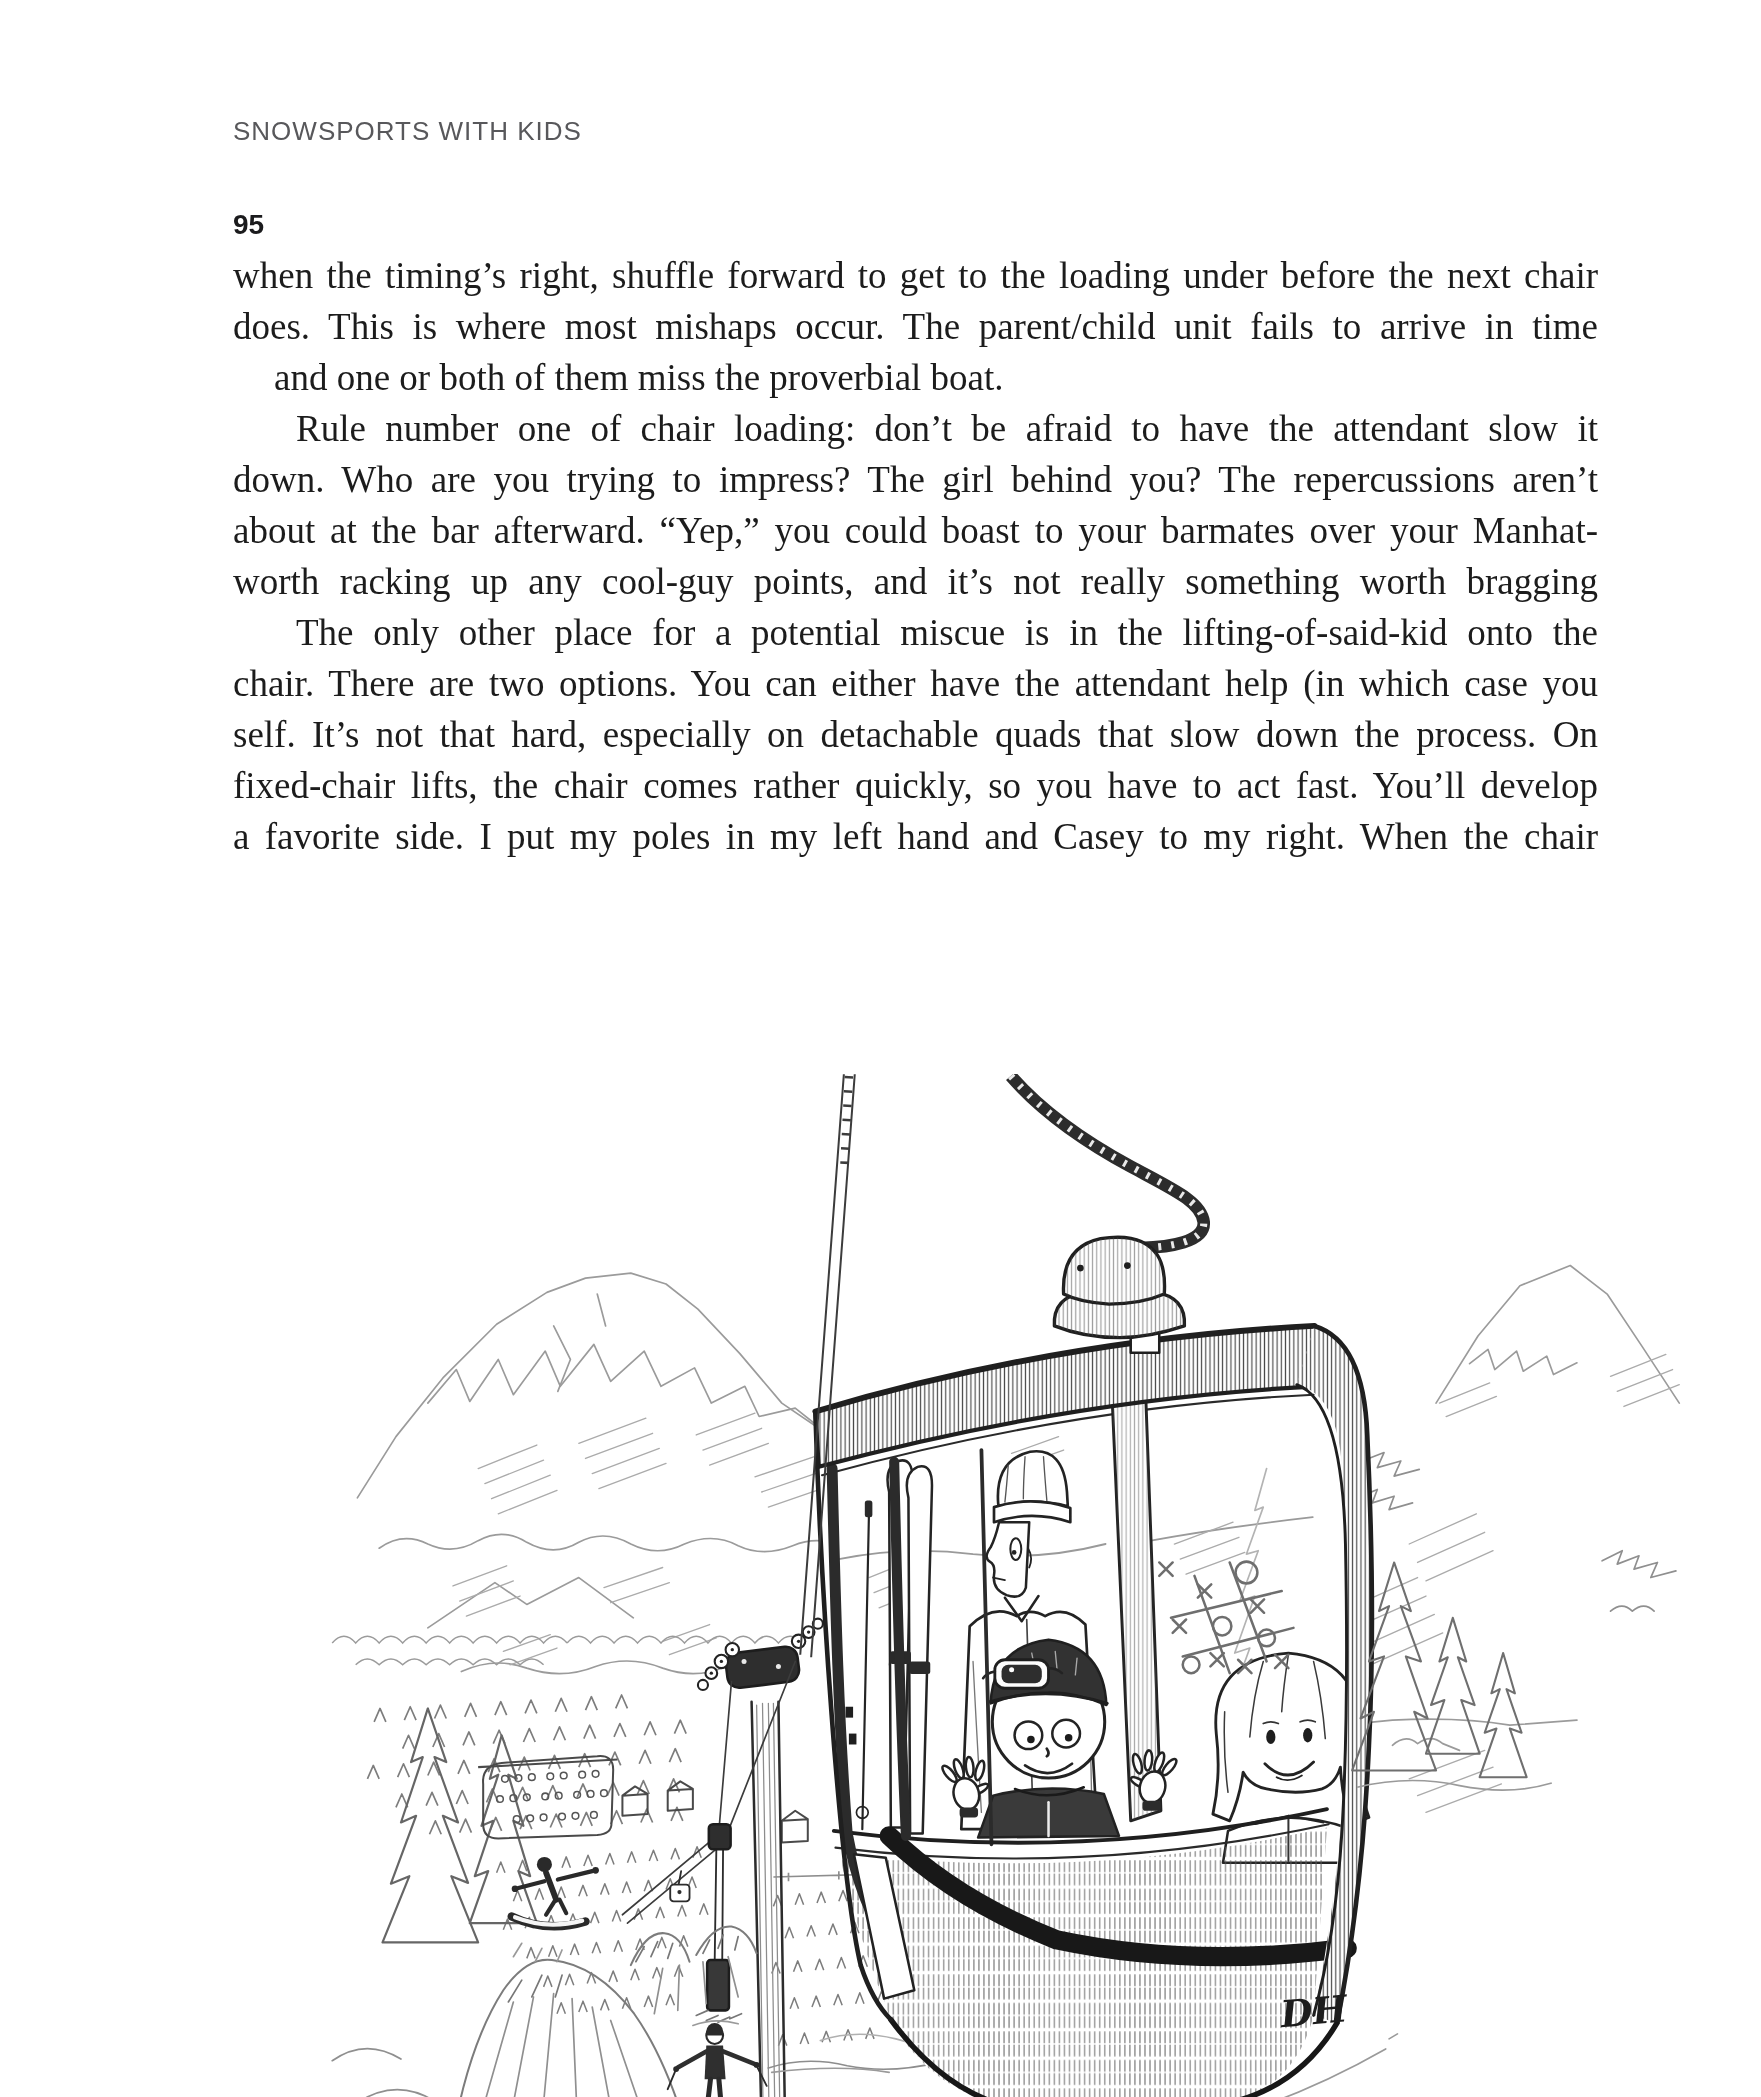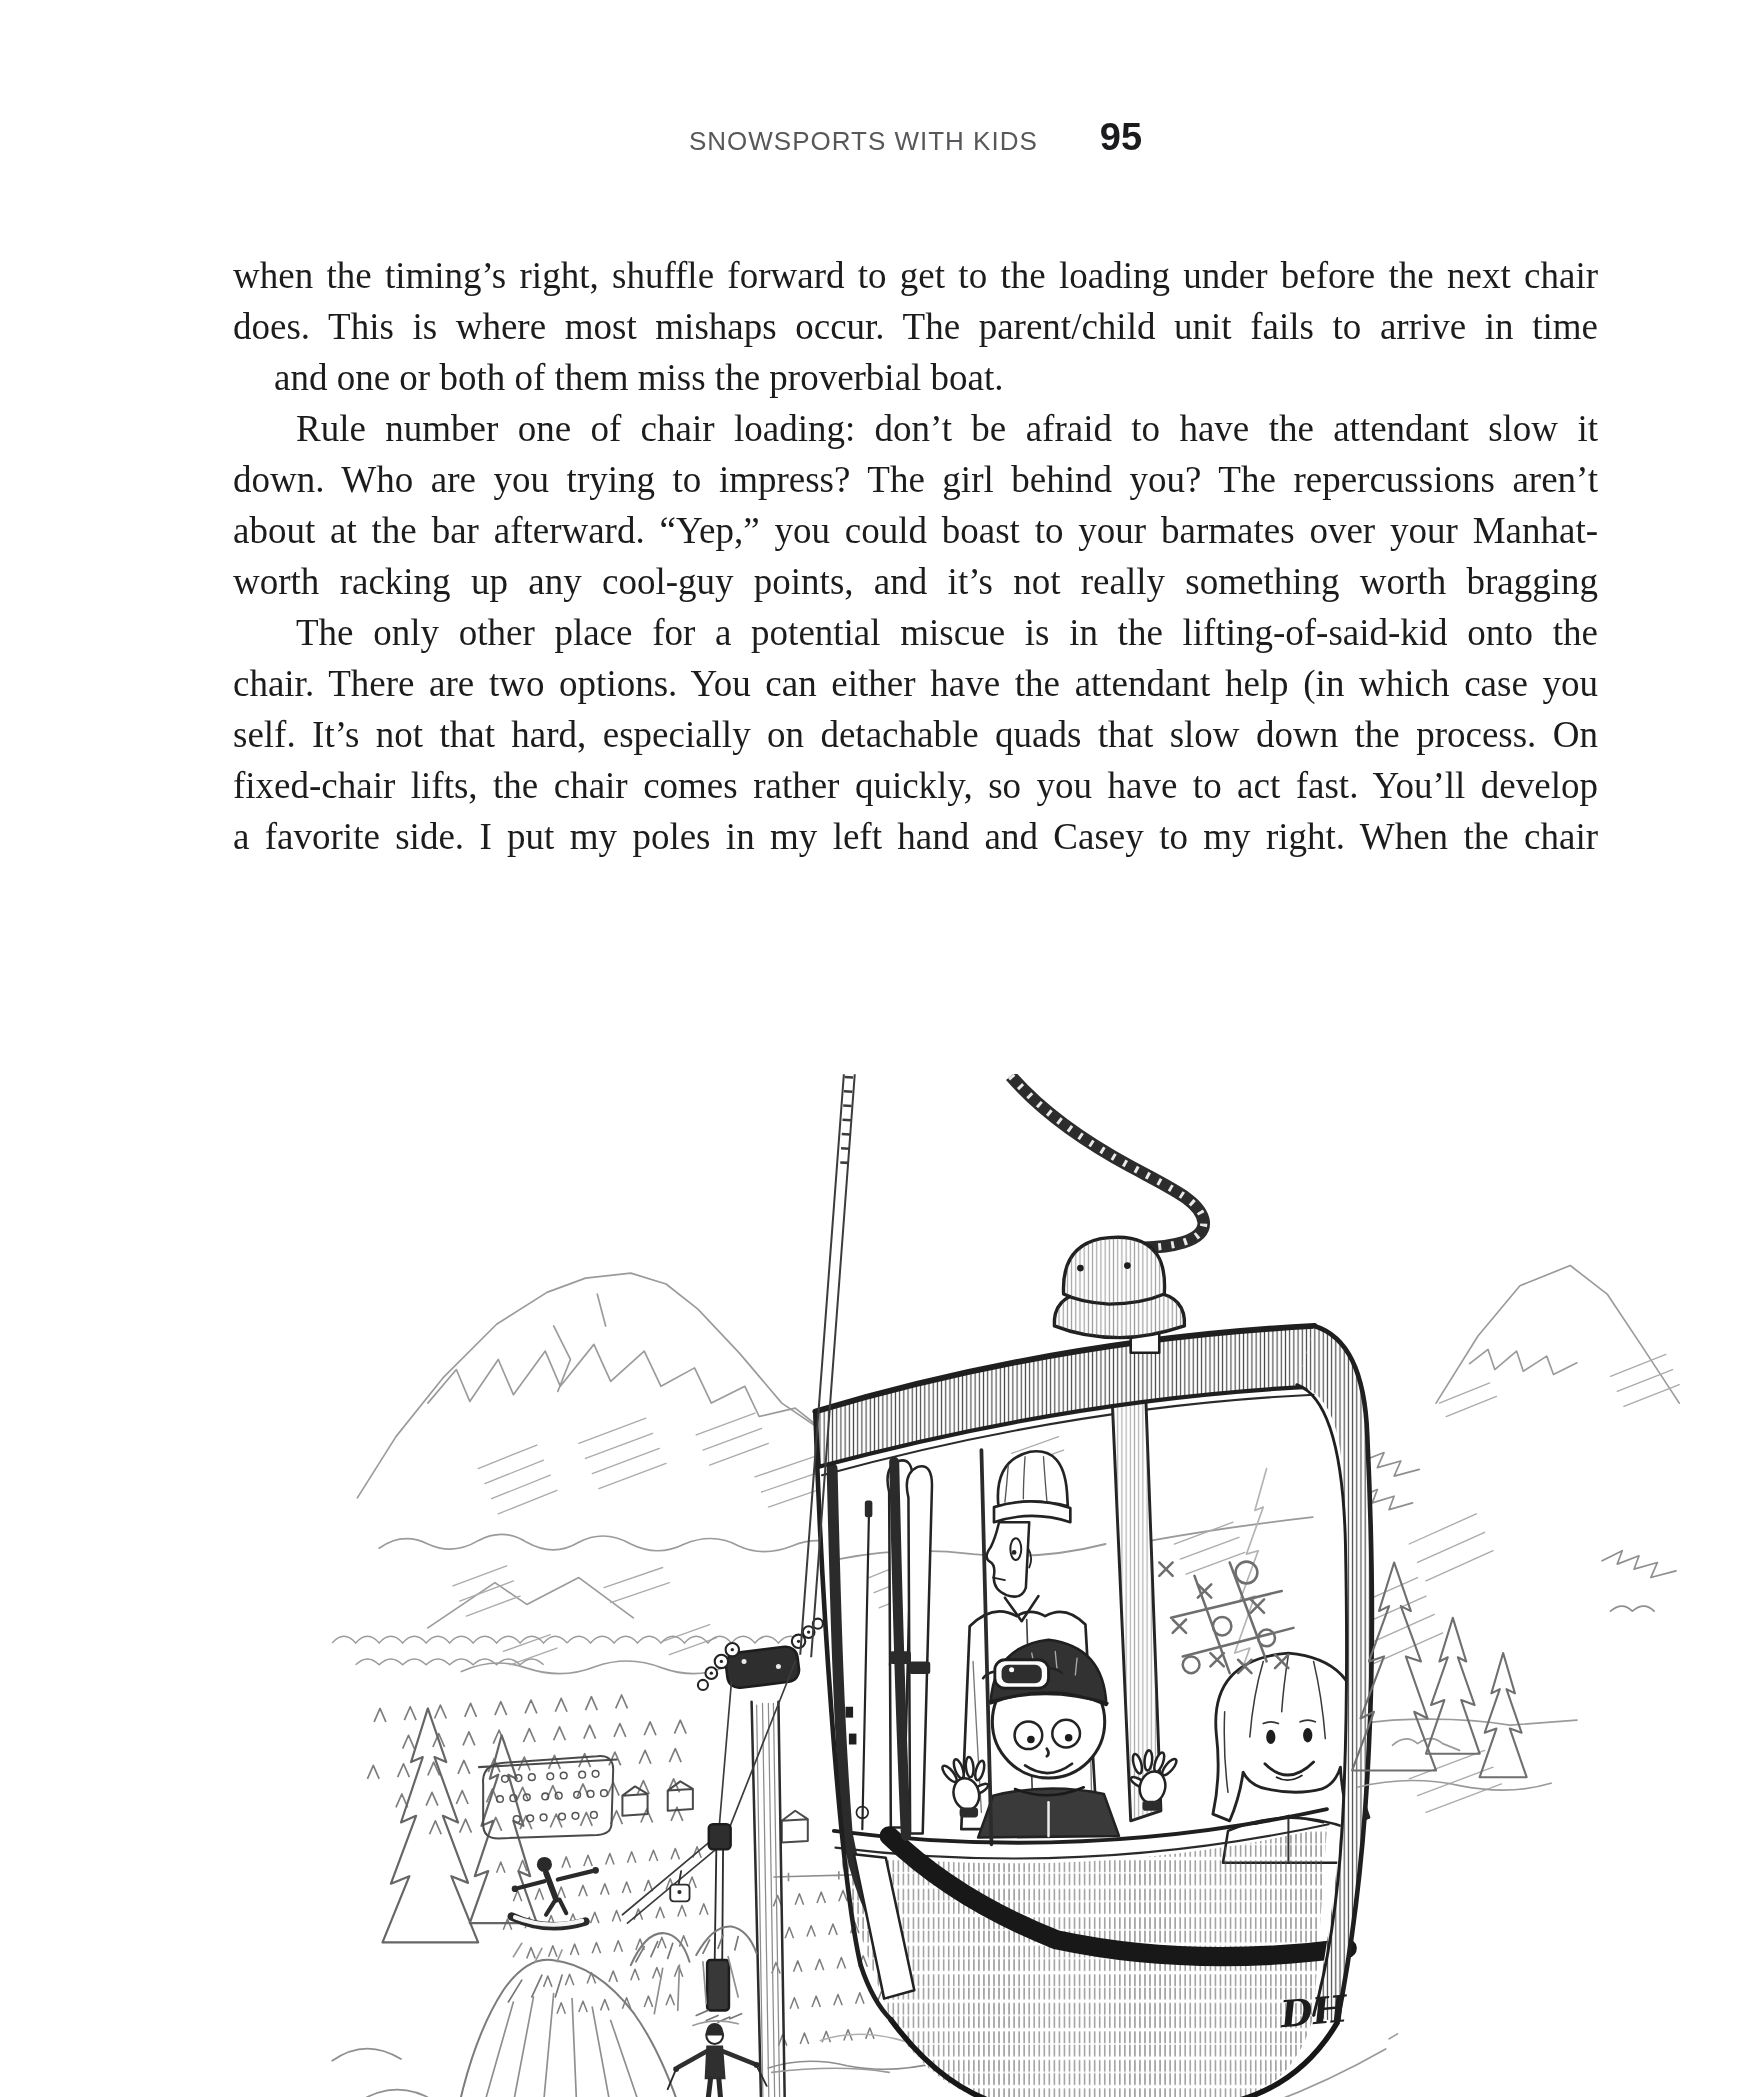--- a/index.html
+++ b/index.html
@@ -1,22 +1,22 @@
 <!DOCTYPE html>
 <html style="font-size:6.7px"><head>
 <meta charset="utf-8">
 <style>
   html,body{margin:0;padding:0;background:#ffffff;}
   .page{position:relative;width:1761px;height:2267px;background:#ffffff;overflow:hidden;
         font-family:"Liberation Serif",serif;color:#1e1e1e;}
   .hdr{position:absolute;top:116px;left:233px;width:1365px;display:flex;
-       justify-content:center;align-items:baseline;gap:62px;
-       font-family:"Liberation Sans",sans-serif;}
+       justify-content:space-between;align-items:baseline;gap:62px;
+       font-family:"Liberation Sans",sans-serif;flex-direction:column;}
   .hdr .title{font-size:26px;letter-spacing:1px;color:#58585b;font-weight:500;}
-  .hdr .pnum{font-size:38px;font-weight:bold;color:#1b1b1d;}
+  .hdr .pnum{font-size:28px;font-weight:bold;color:#1b1b1d;}
   .bodytext{position:absolute;top:250px;left:233px;width:1365px;
             font-size:37px;line-height:51px;color:#1c1c1c;}
   .bl{text-align:justify;text-align-last:justify;white-space:normal;}
   .bl.endp{text-align-last:left;margin-left:41px;}
   .bl.ind{text-indent:63px;}
   figure.illo{position:absolute;left:302px;top:1074px;width:1384px;height:1091px;margin:0;}
   figure.illo svg{width:100%;height:100%;display:block;}
   svg *{vector-effect:none;}
 </style>
 </head>

